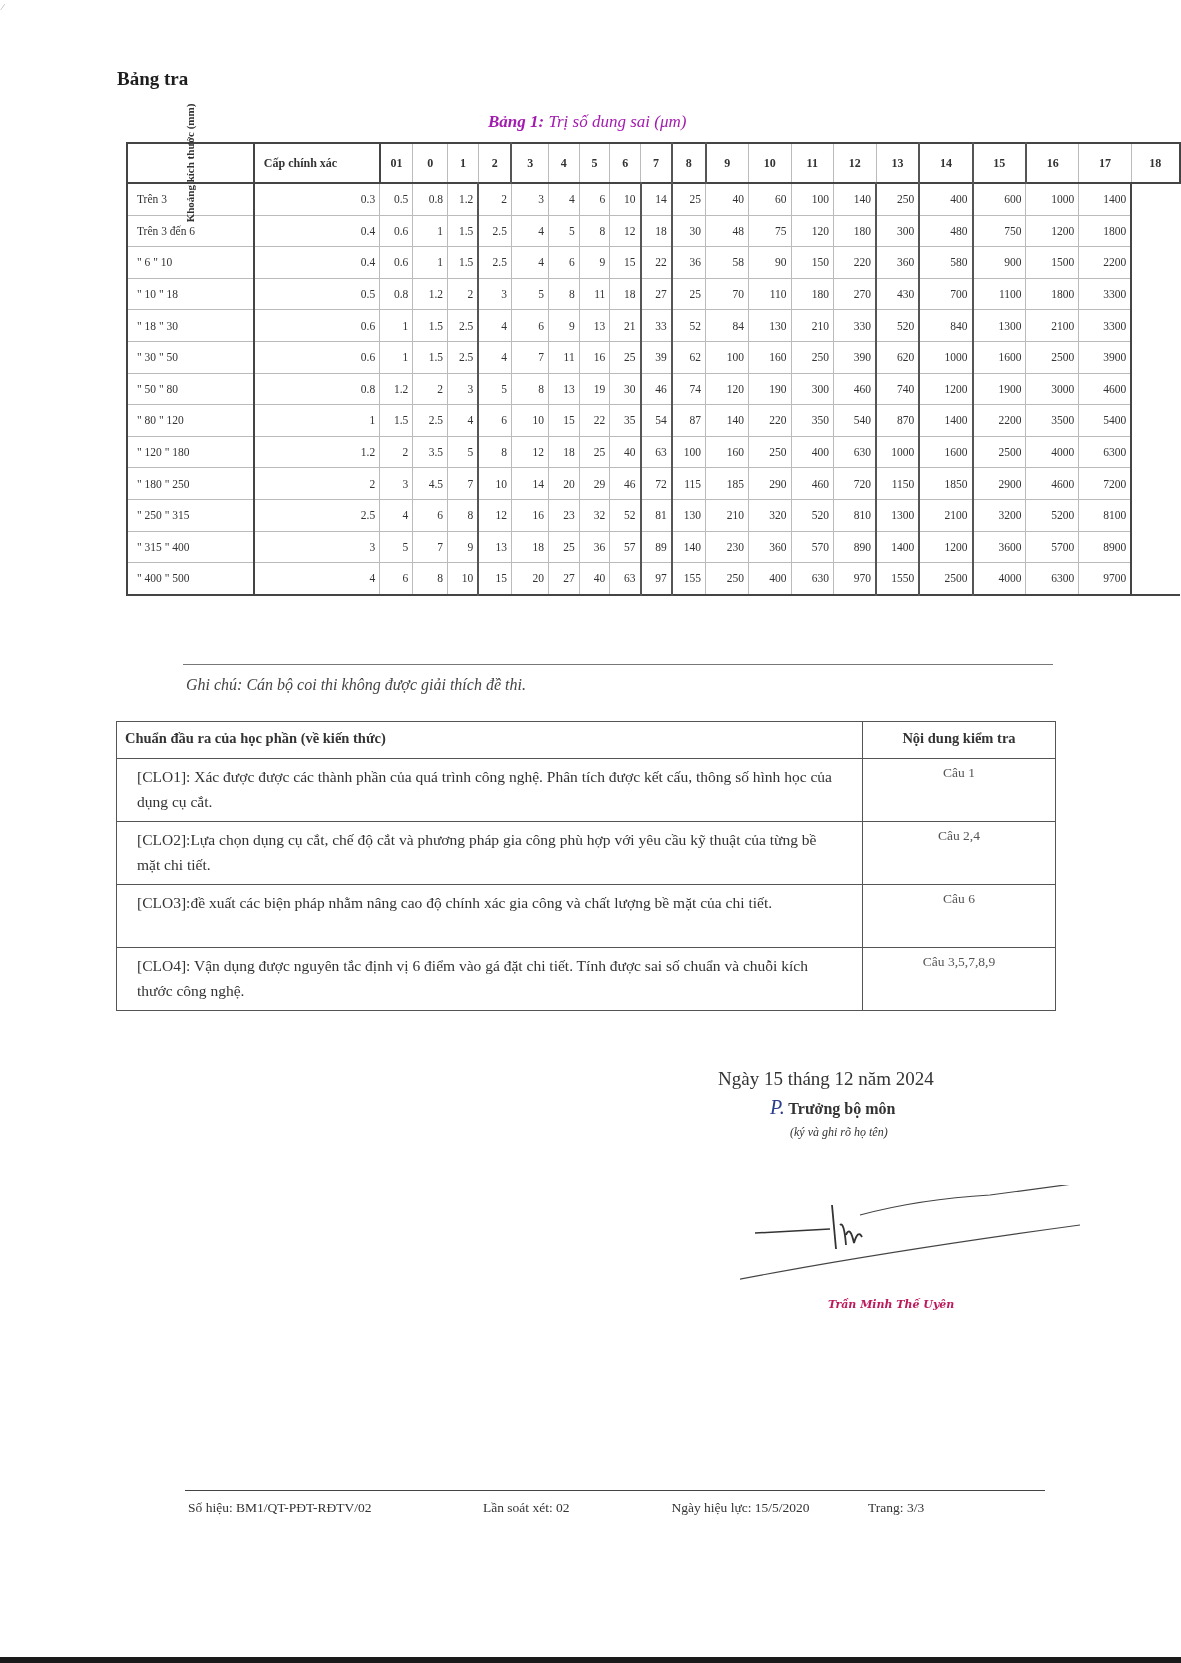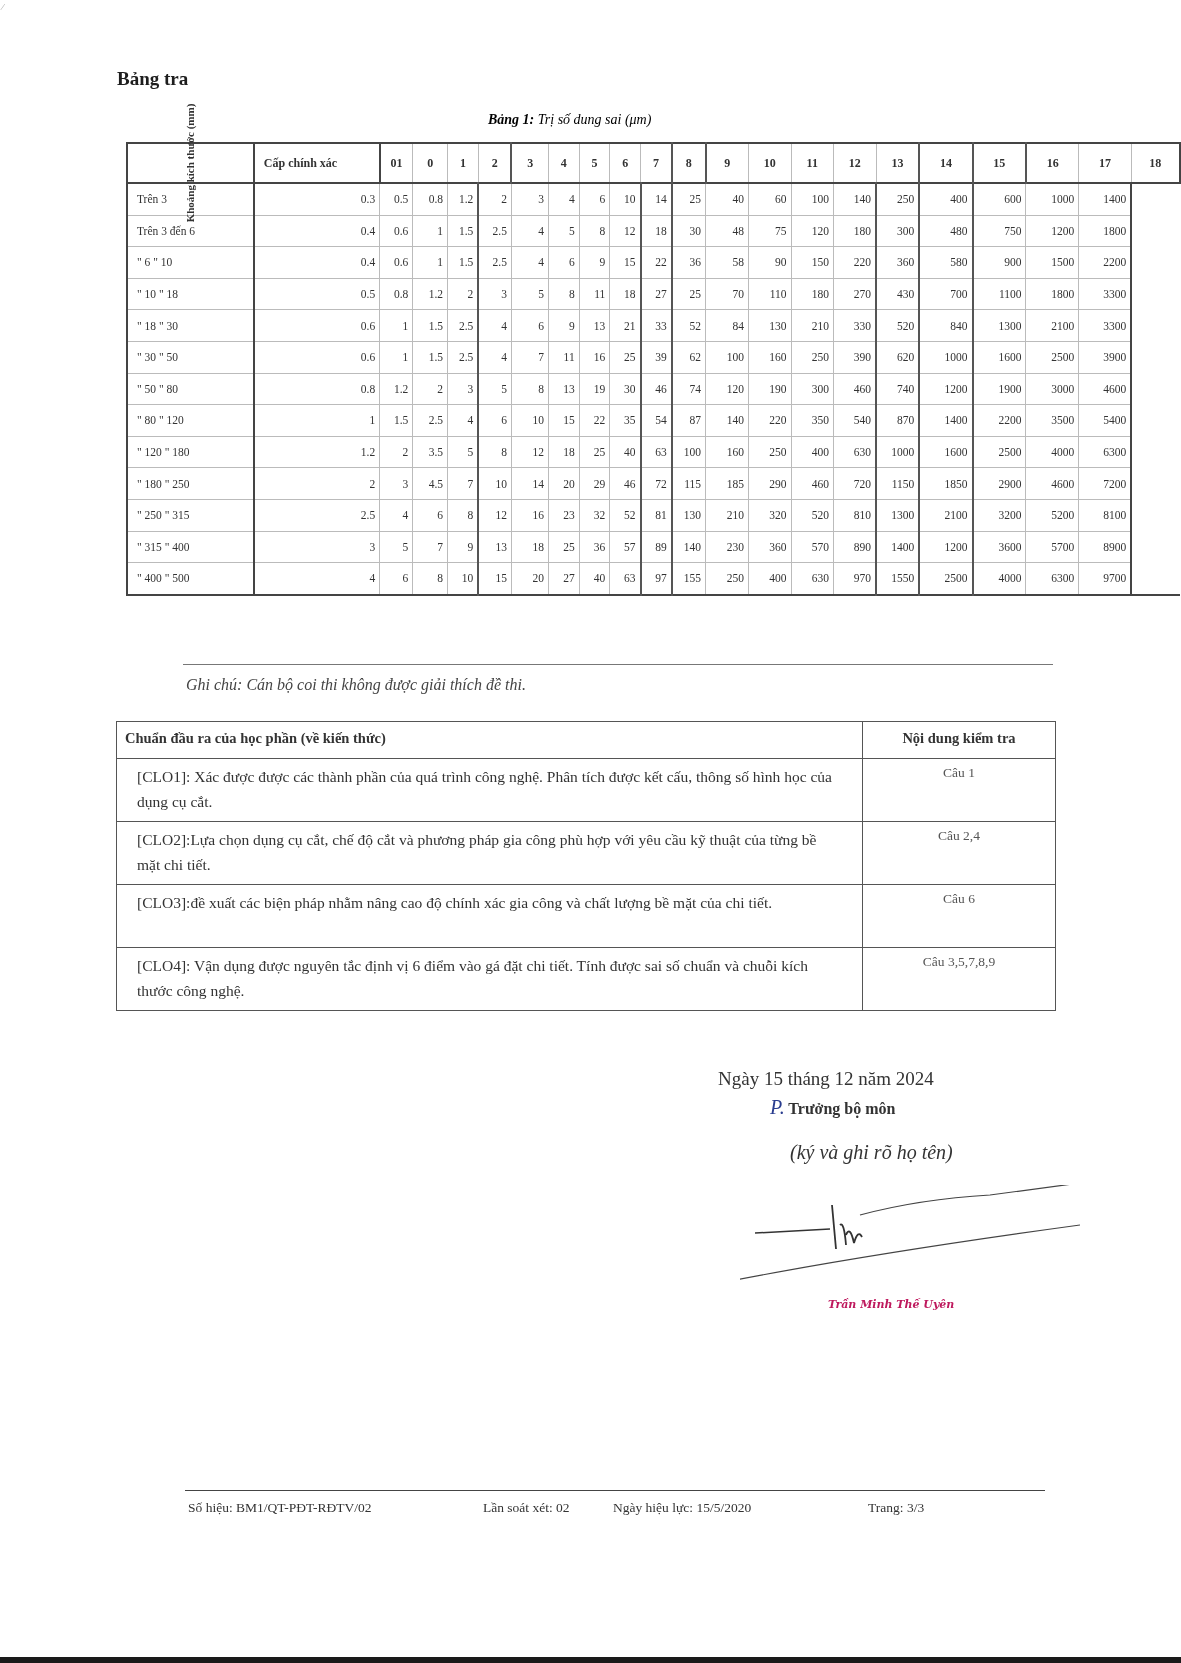--- a/index.html
+++ b/index.html
@@ -1,20 +1,20 @@
 <!DOCTYPE html>
 <html><head>
 <meta charset="utf-8">
 <style>
   html, body { margin: 0; padding: 0; background: #ffffff; }
   body { width: 1181px; height: 1663px; position: relative; overflow: hidden;
          font-family: "Liberation Serif", "DejaVu Serif", serif; color: #2a2a2a; }
   .page-bottom-bar { position: absolute; left: 0; right: 0; bottom: 0; height: 6px; background: #1a1a1a; }
   .section-title { position: absolute; left: 117px; top: 68px; font-size: 19px; font-weight: bold; color: #1e1e1e; }
-  .table-caption { position: absolute; left: 488px; top: 112px; font-size: 14px; font-style: italic; font-weight: normal; color: #000000; }
+  .table-caption { position: absolute; left: 488px; top: 112px; font-size: 17px; font-style: italic; font-weight: normal; color: #a21caf; }
   .table-caption b { font-weight: bold; }
 
   table.tol { position: absolute; left: 126px; top: 142px; border-collapse: collapse;
               font-size: 11.5px; color: #333; }
   table.tol td, table.tol th { border: 1px solid #bbb; height: 30.6px; padding: 0 4px; text-align: right; white-space: nowrap; }
   table.tol th { font-weight: bold; text-align: center; height: 38px; font-size: 12px; }
   table.tol .side { width: 48px; border: 2px solid #444; border-right: 2px solid #444; padding: 0; text-align: center; vertical-align: middle; }
   table.tol .side span { display: inline-block; transform: rotate(-90deg); white-space: nowrap; font-weight: bold; font-size: 11px; }
   table.tol .rowlabel { width: 112px; text-align: left; padding-left: 9px; border-right: 2px solid #444; border-left: 2px solid #444; }
   table.tol thead th.rowlabel { text-align: left; font-weight: bold; }
@@ -30,28 +30,28 @@
   table.clo td, table.clo th { border: 1px solid #555; vertical-align: top; }
   table.clo th { font-weight: bold; text-align: left; padding: 8px 8px; height: 20px; font-size: 14.5px; }
   table.clo th.c2 { text-align: center; }
   table.clo td.c1 { padding: 5px 20px; line-height: 25px; height: 52px; width: 705px; }
   table.clo td.c2 { text-align: center; padding-top: 6px; font-size: 13.5px; color: #555; }
 
   .sig { position: absolute; left: 710px; top: 1068px; width: 340px; color: #333; }
   .sig-date { font-size: 19px; text-align: left; padding-left: 8px; }
   .sig-role { font-size: 16px; font-weight: bold; margin-top: 6px; padding-left: 60px; }
   .sig-role .p { color: #2a3d8f; font-style: italic; font-weight: normal; font-size: 20px; }
-  .sig-hint { font-size: 20px; font-style: italic; margin-top: 22px; padding-left: 80px; }
+  .sig-hint { font-size: 12px; font-style: italic; margin-top: 6px; padding-left: 80px; }
   .sig-mark { position: absolute; left: 740px; top: 1185px; }
   .sig-name { position: absolute; left: 828px; top: 1298px; font-size: 11px; font-style: italic; font-weight: bold; color: #be185d; font-family: "DejaVu Serif", serif; }
 
   .footer-line { position: absolute; left: 185px; top: 1490px; width: 860px; border-top: 1px solid #444; }
   .footer { position: absolute; left: 188px; top: 1500px; width: 860px; font-size: 13.5px; color: #333; display: flex; }
   .footer span { display: inline-block; }
-  .f1 { width: 295px; } .f2 { width: 130px; } .f3 { width: 255px; } .f4 { margin-left: 0; }
+  .f1 { width: 295px; } .f2 { width: 130px; } .f3 { width: 255px; text-align: center; } .f4 { margin-left: 0; }
   .speck { position: absolute; left: 2px; top: 2px; font-size: 9px; color: #999; }
 </style>
 </head>
 <body>
 
 <div class="speck">⁄</div>
 
 <div class="section-title">Bảng tra</div>
 
 <div class="table-caption">

